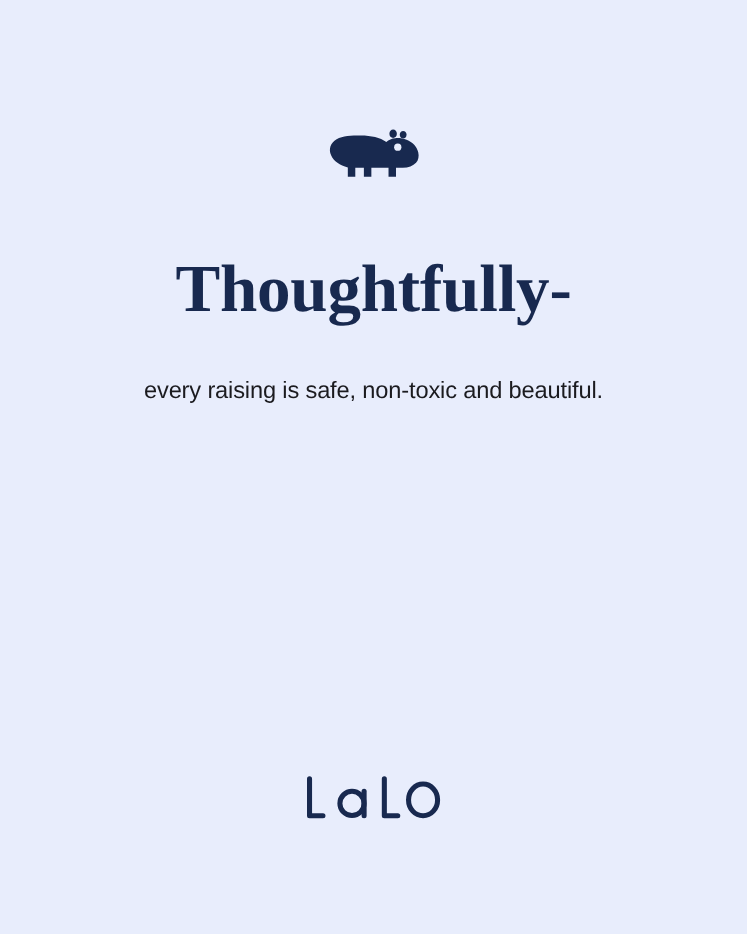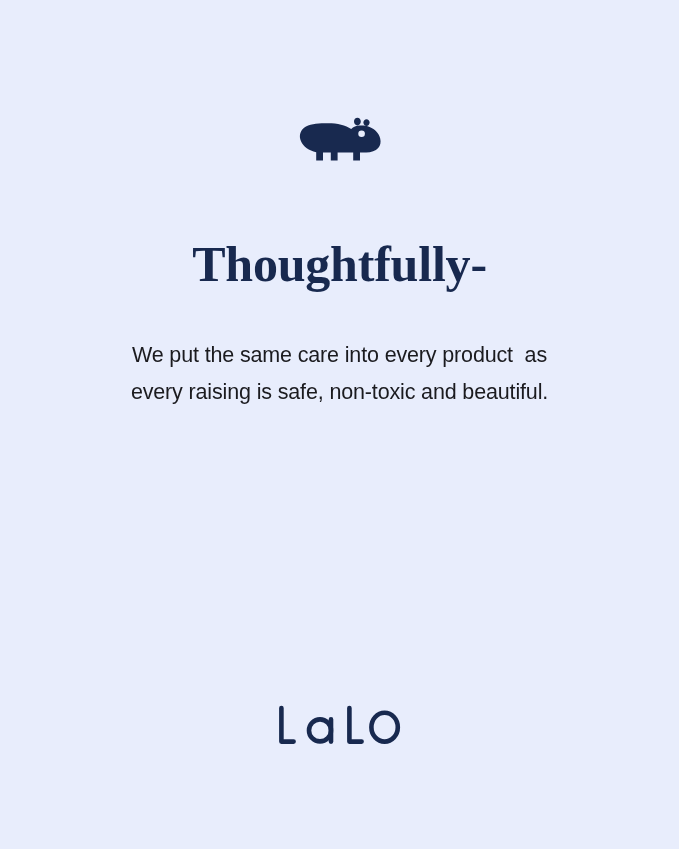--- a/index.html
+++ b/index.html
@@ -44,21 +44,21 @@
   
   .headline {
     margin: 0;
     padding: 0;
     margin-top: 64px;
     width: 560px;
     text-align: center;
     color: #18294f;
     font-family: "Liberation Serif", "DejaVu Serif", serif;
     font-weight: 700;
-    font-size: 50px;
+    font-size: 61px;
     line-height: 68px;
     letter-spacing: -0.2px;
   }
   .headline .hl-line {
     display: block;
     white-space: pre;
   }
 
   
   .body-copy {
@@ -141,21 +141,20 @@
 
       <circle cx="64.6" cy="19.8" r="3.3" fill="#e8edfc"></circle>
     </svg>
   </div>
 
   <h1 class="headline">
     <span class="hl-line">Thoughtfully-</span>
   </h1>
 
   <p class="body-copy">
-    <span class="bc-line">We put the same care into every product  as</span>
     <span class="bc-line">every raising is safe, non-toxic and beautiful.</span>
   </p>
 
   <div class="wordmark">
     <svg viewBox="0 0 126 44" xmlns="http://www.w3.org/2000/svg" aria-hidden="true">
       <g fill="none" stroke="#18294f" stroke-width="4.6" stroke-linecap="round" stroke-linejoin="round">
 
         <path d="M4.4 5.0 L4.4 38.6 L16.6 38.6"></path>
 
         <circle cx="43.0" cy="27.4" r="11.0"></circle>

